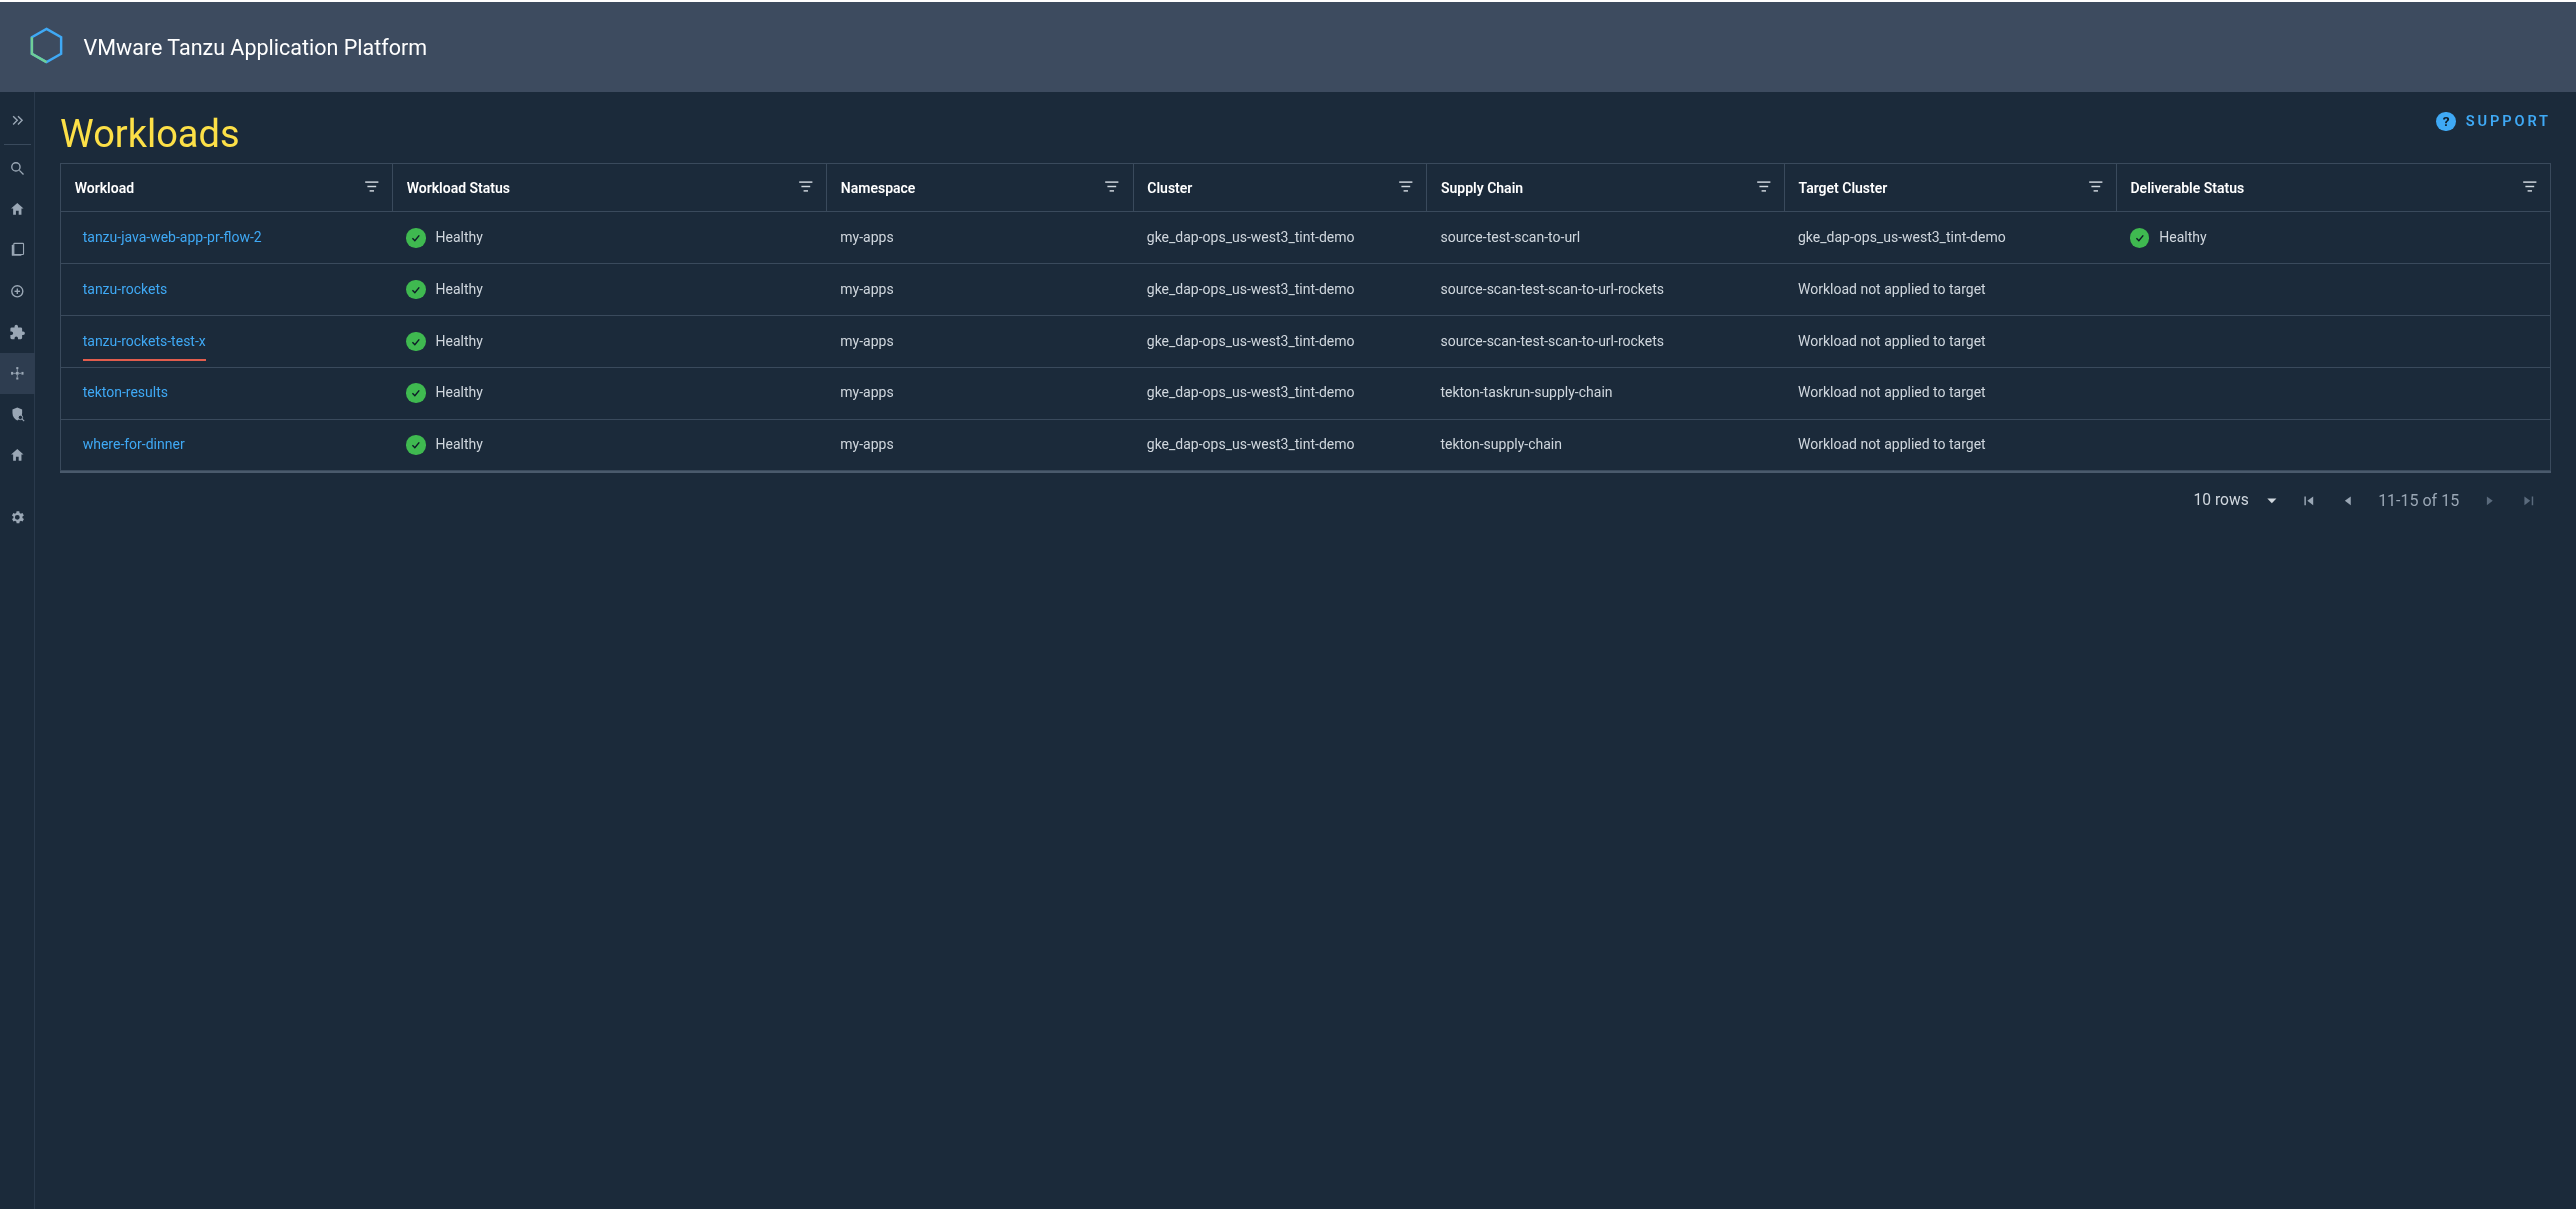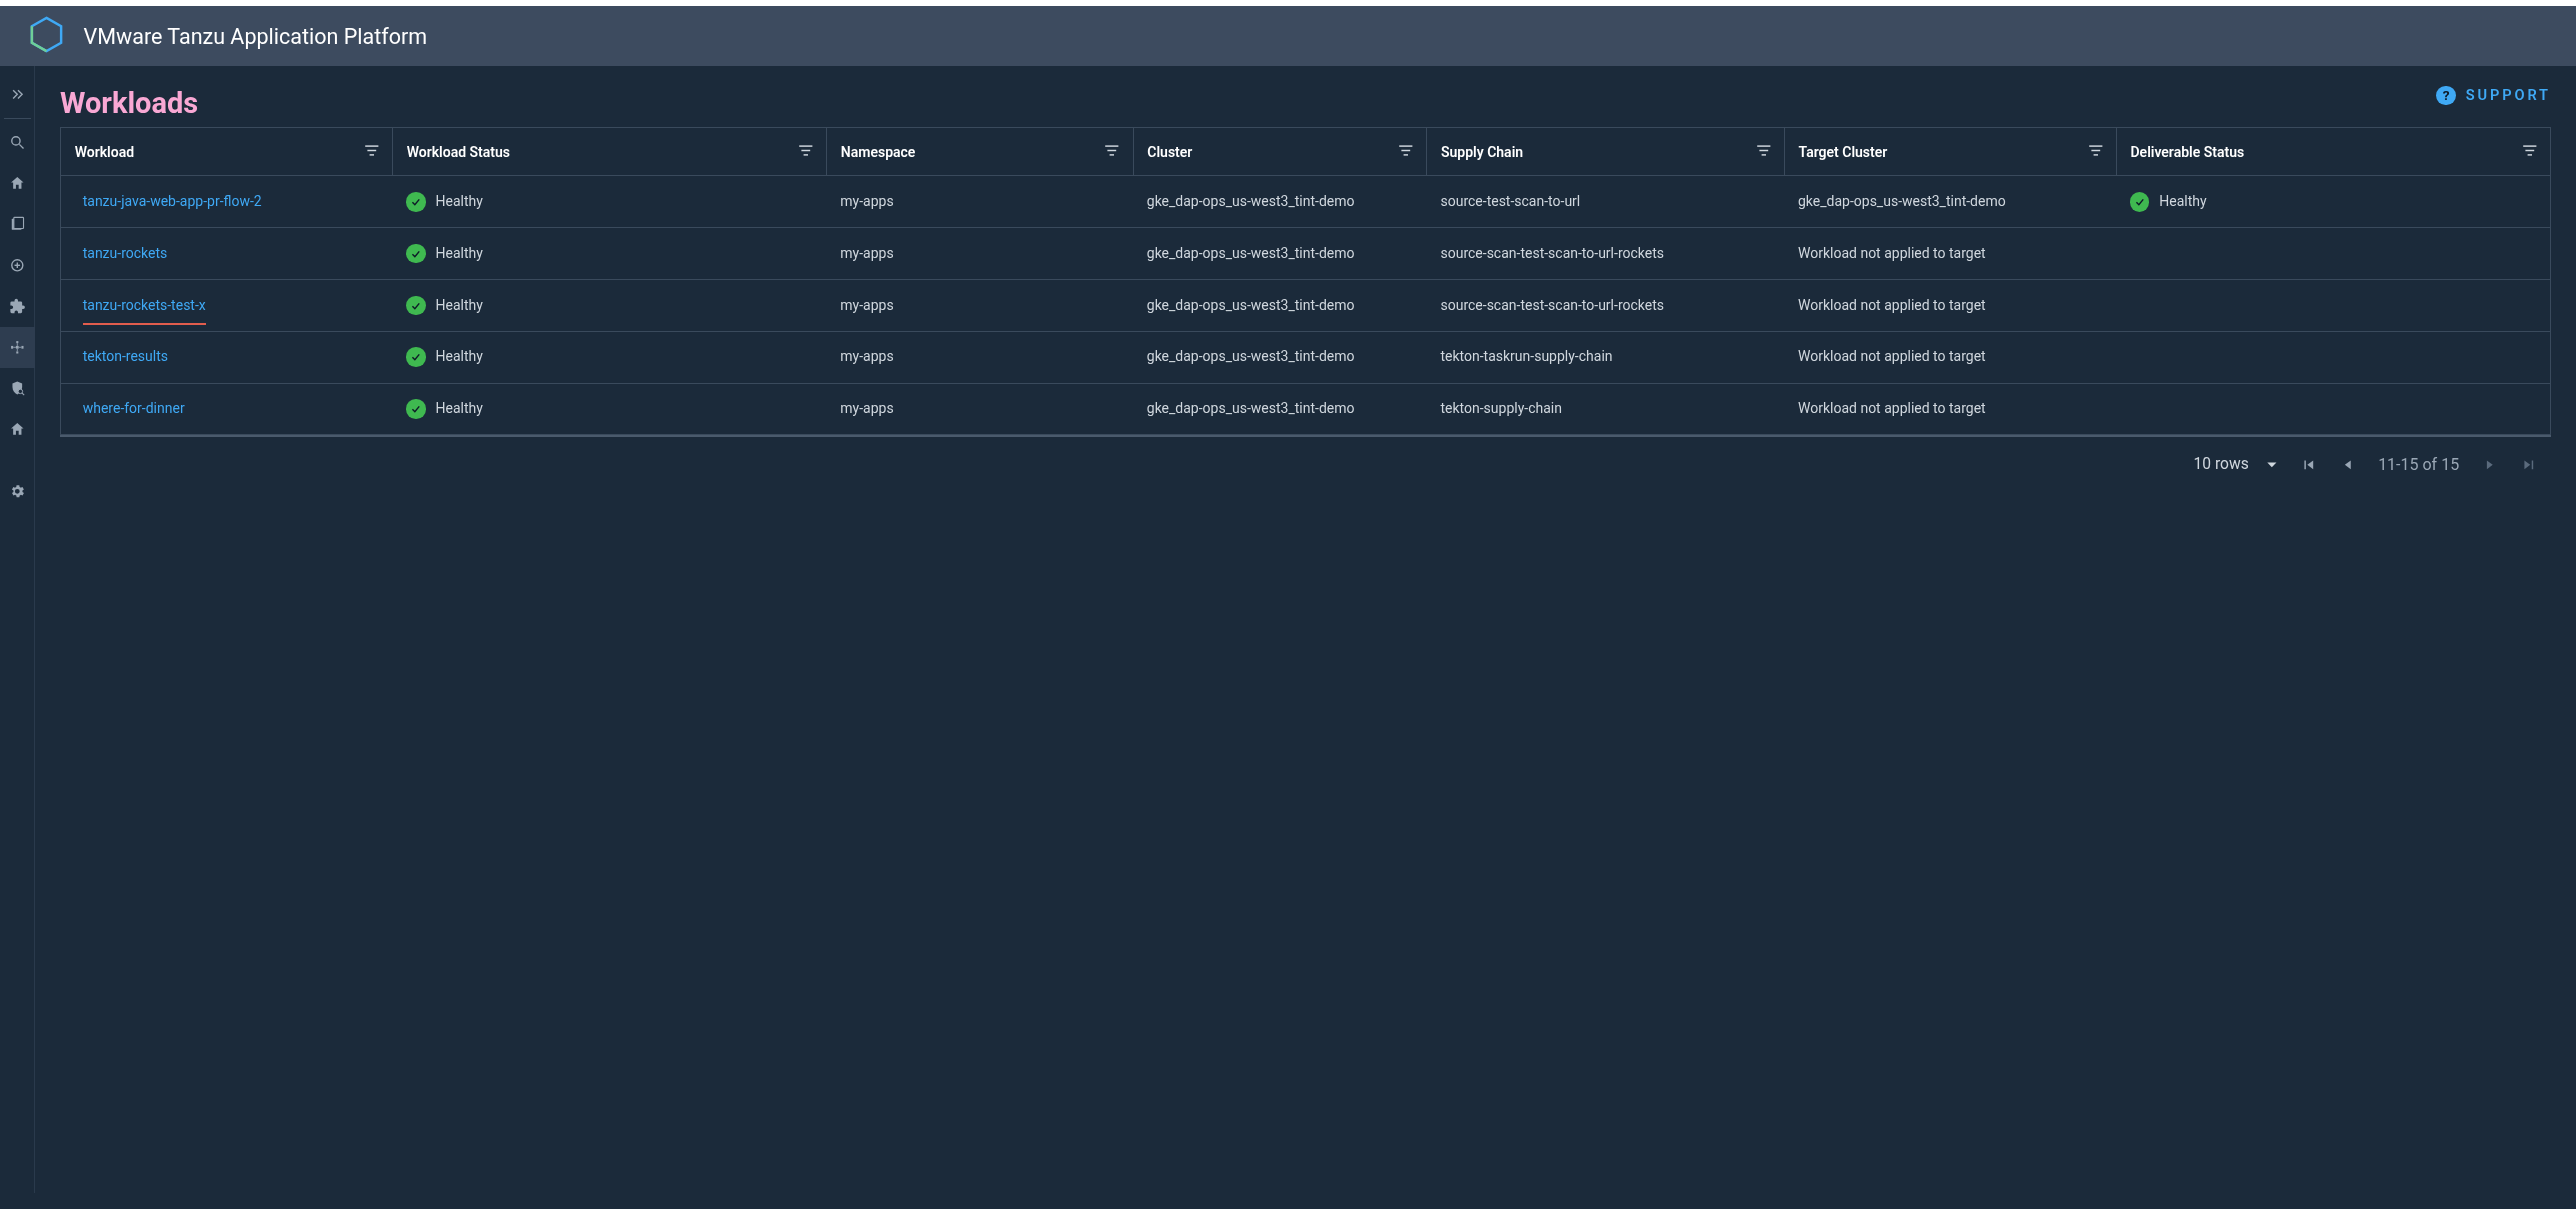--- a/index.html
+++ b/index.html
@@ -7,26 +7,26 @@
   body {
     font-family: -apple-system, BlinkMacSystemFont, "Segoe UI", Roboto, Helvetica, Arial, sans-serif;
     background: #1b2a3a;
     color: #d0d7de;
     font-size: 15.6px;
     overflow-x: hidden;
   }
 
   
   .topbar {
-    height: 66px;
+    height: 92px;
     background: #3d4b5f;
     display: flex;
     align-items: center;
     padding-left: 27px;
-    border-top: 6px solid #ffffff;
+    border-top: 2px solid #ffffff;
   }
   .topbar .logo-wrap {
     display: flex;
     align-items: center;
     gap: 17.6px;
   }
   .topbar .app-title {
     font-size: 21.5px;
     font-weight: 400;
     color: #ffffff;
@@ -66,23 +66,23 @@
     flex: 1;
     padding: 19.5px 25px 29px 25px;
   }
   .main-head {
     display: flex;
     justify-content: space-between;
     align-items: flex-start;
     margin-bottom: 7.8px;
   }
   .page-title {
-    font-size: 29px;
-    font-weight: 700;
-    color: #f9a8d4;
+    font-size: 38px;
+    font-weight: 400;
+    color: #fde047;
   }
   .support-link {
     display: flex;
     align-items: center;
     gap: 9.8px;
     color: #3fa9f5;
     letter-spacing: 2.9px;
     font-size: 14.6px;
     font-weight: 600;
     cursor: pointer;

